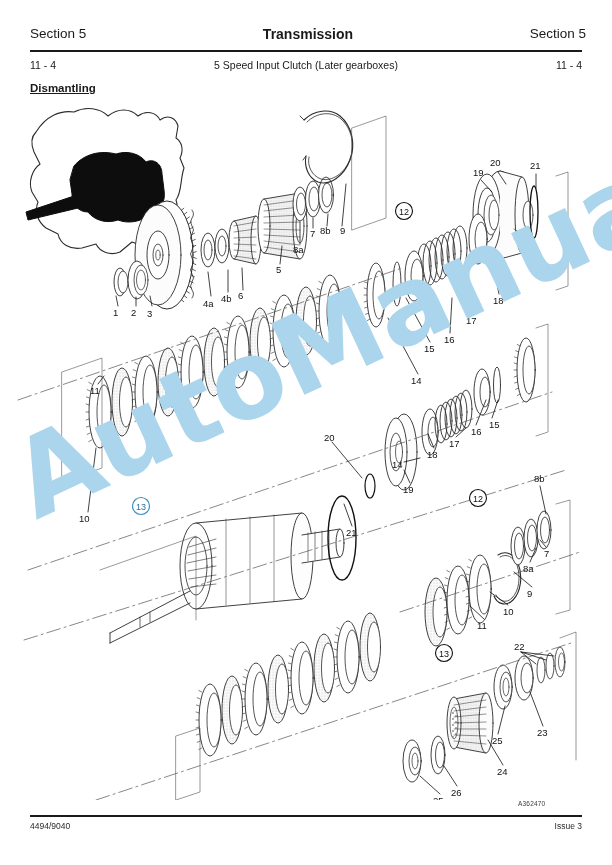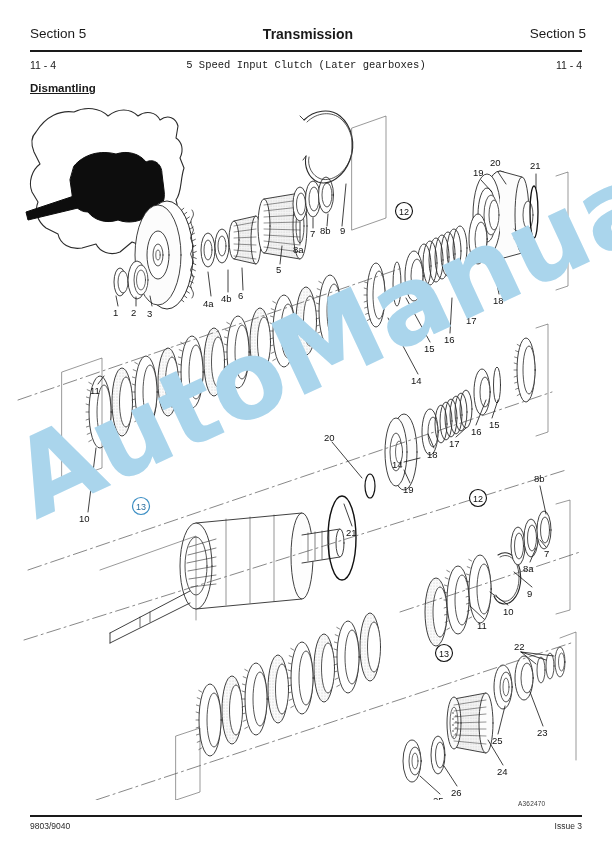--- a/index.html
+++ b/index.html
@@ -19,21 +19,21 @@
   .hdr-title{font-size:14px;font-weight:bold;line-height:16px;}
   .rule-top{
     position:absolute;left:30px;width:552px;top:50px;height:0;
     border-top:2.2px solid #1a1a1a;
   }
   .sub-row{
     position:absolute;left:30px;right:30px;top:56px;height:16px;
     display:flex;align-items:flex-end;justify-content:space-between;
   }
   .sub-side{font-size:10.5px;line-height:14px;}
-  .sub-mid{font-size:10.5px;line-height:14px;font-family:Liberation Mono, monospace;}
+  .sub-mid{font-size:10.5px;line-height:14px;}
   .dismantling{
     position:absolute;left:30px;top:82px;font-size:11.5px;font-weight:bold;text-decoration:underline;
   }
 
   
   .rule-bot{
     position:absolute;left:30px;width:552px;top:815px;height:0;
     border-top:2.2px solid #1a1a1a;
   }
   .foot-row{
@@ -632,17 +632,17 @@
 
   <div class="wm">
     <svg width="540" height="240" viewBox="0 0 540 240" xmlns="http://www.w3.org/2000/svg">
       <text class="wm-txt" x="0" y="190" transform="rotate(-25 0 190)">AutoManual</text>
     </svg>
   </div>
 
   <div class="drawing-no">A362470</div>
   <div class="rule-bot"></div>
   <div class="foot-row">
-    <div class="foot-txt">9803/9040</div>
+    <div class="foot-txt">4494/9040</div>
     <div class="foot-txt">Issue 3</div>
   </div>
 
 </div>
 
 </body></html>

